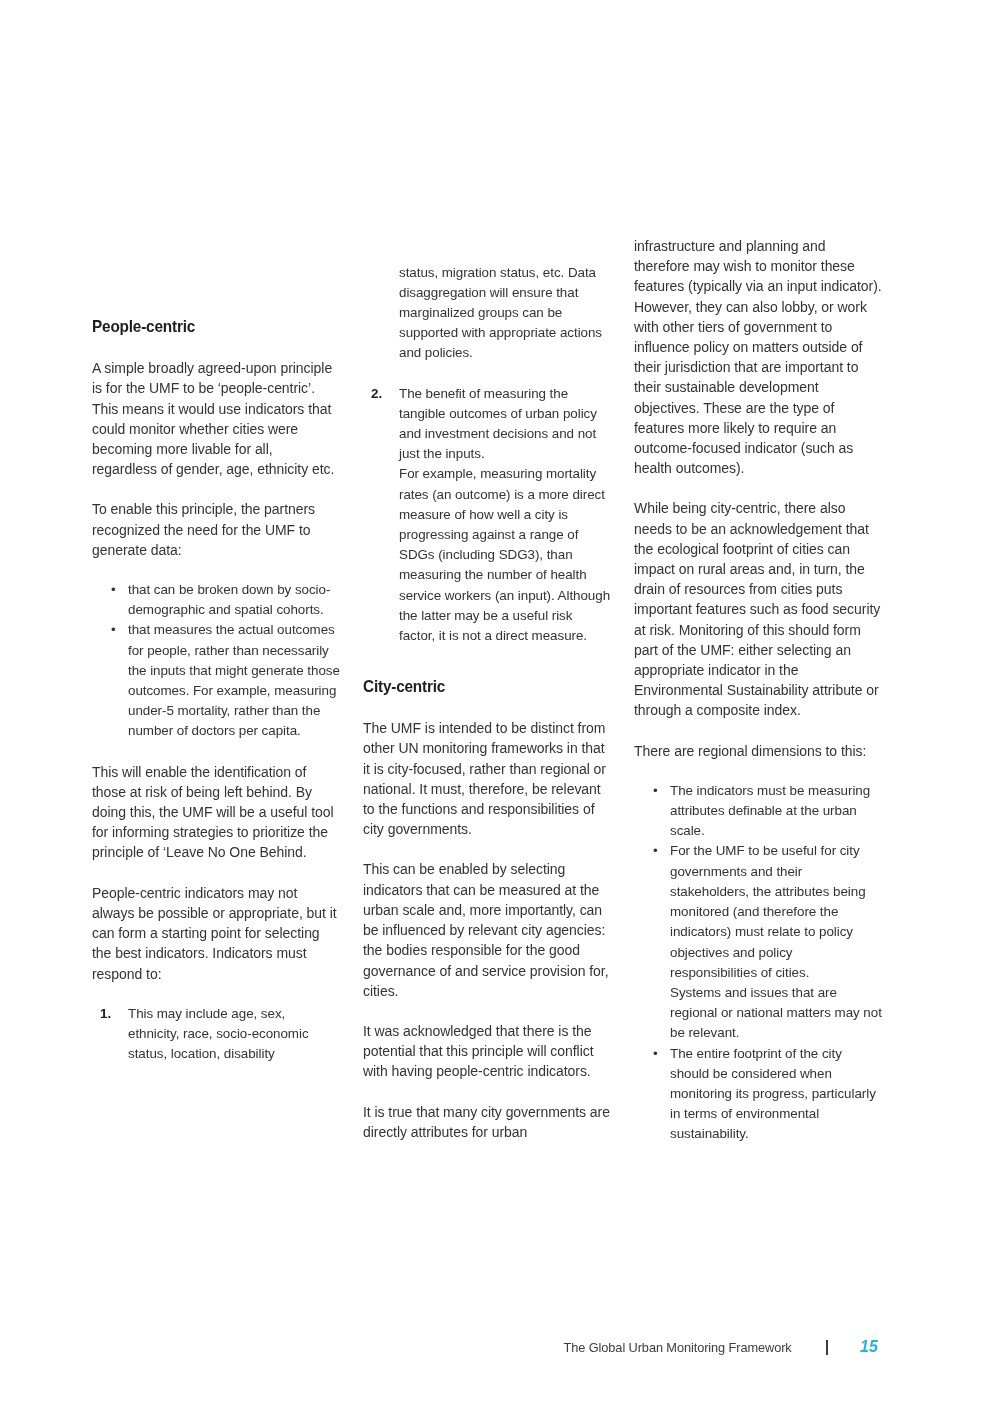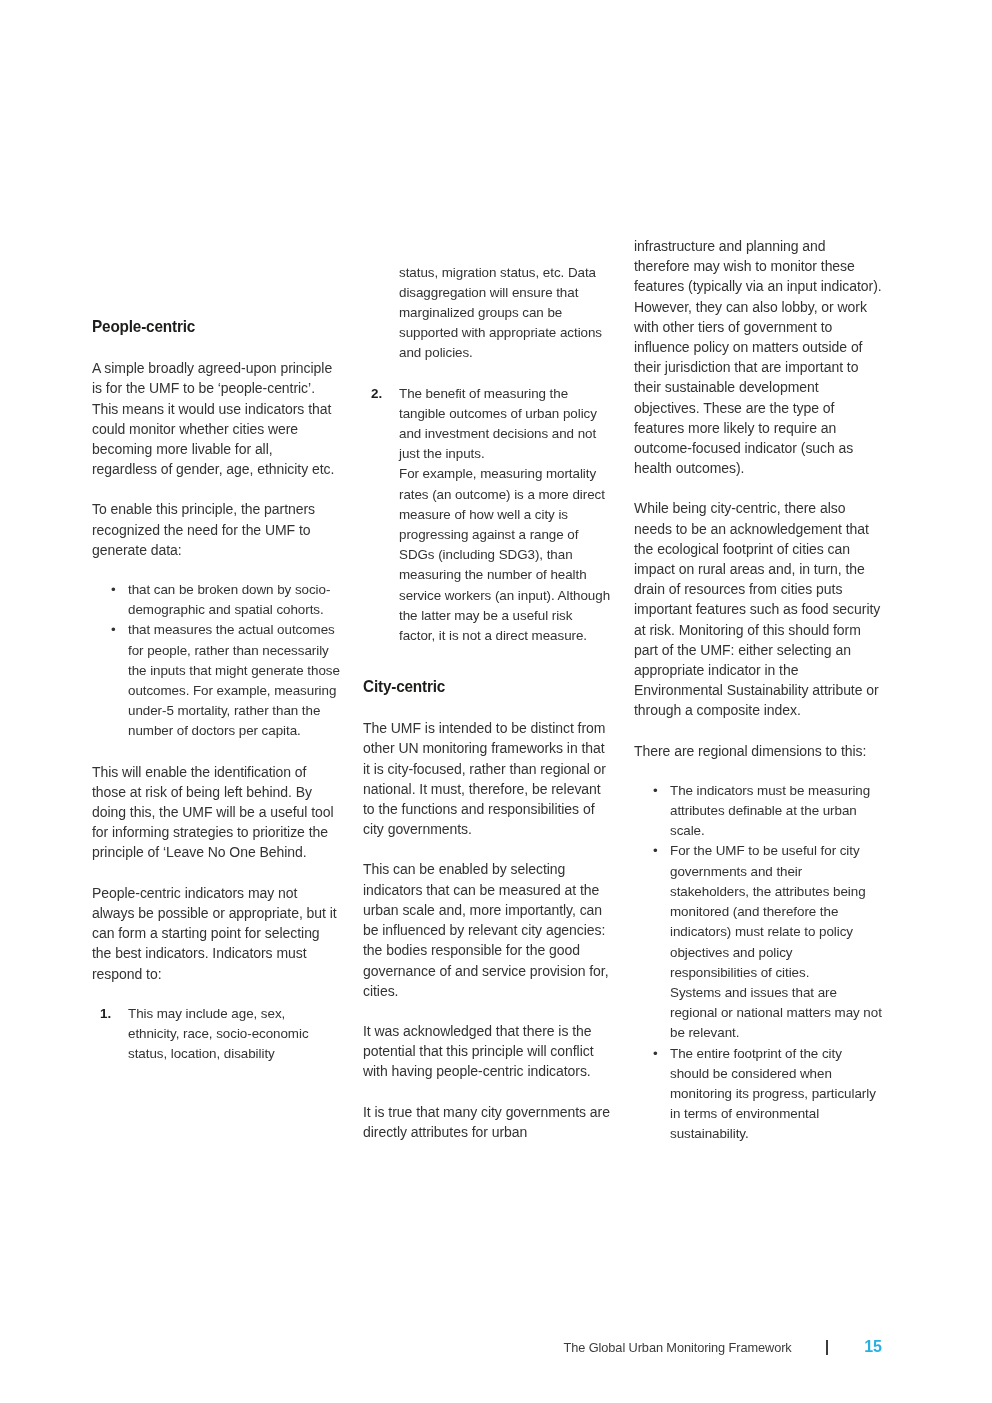--- a/index.html
+++ b/index.html
@@ -124,21 +124,21 @@
     margin: 0 24px 0 26px;
     flex: 0 0 2px;
   }
   .footer-page {
     font-family: "Liberation Sans Narrow", "Liberation Sans", sans-serif;
     font-weight: bold;
     font-size: 16px;
     color: #29b0e0;
     letter-spacing: 0px;
     min-width: 22px;
-    text-align: right;
+    font-style: italic;
   }
 </style>
 </head>
 <body>
 
 <div class="page">
 
   <div class="columns">
 
     <div class="col">

